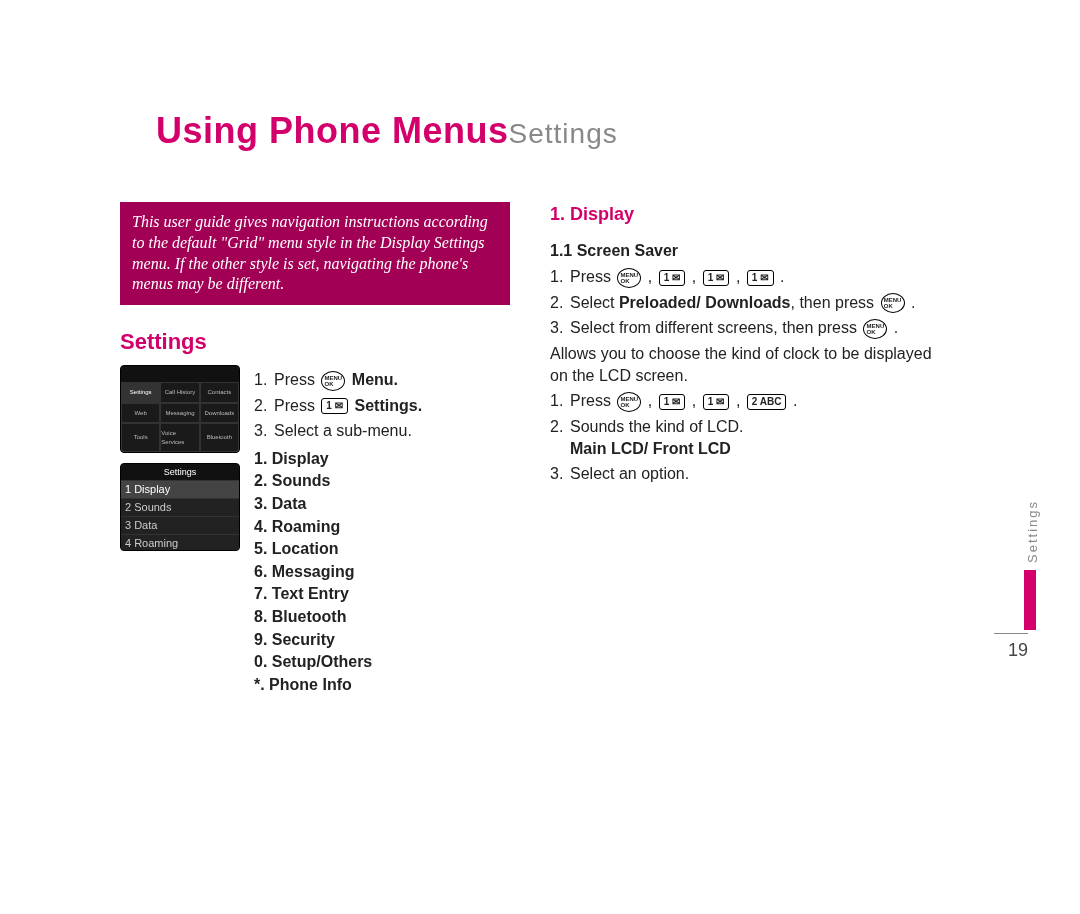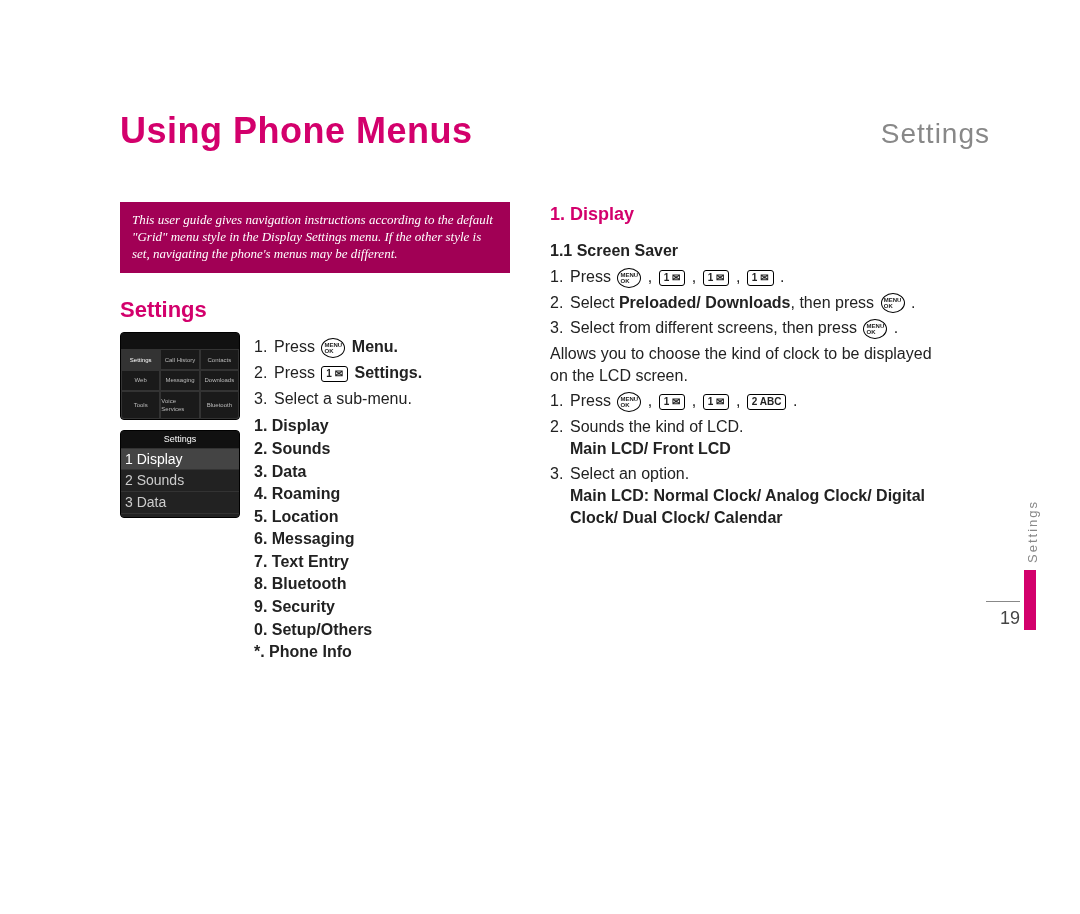--- a/index.html
+++ b/index.html
@@ -12,23 +12,23 @@
     height: 914px;
     position: relative;
   }
   .page {
     padding: 110px 90px 60px 120px;
     box-sizing: border-box;
     position: relative;
   }
   .header-row {
     display: flex;
-    justify-content: space-between;
     align-items: baseline;
     margin-bottom: 50px;
+    margin-left: 36px;
   }
   .h-main {
     font-family: Arial, Helvetica, sans-serif;
     font-weight: 700;
     font-size: 36px;
     color: #d3006c;
     letter-spacing: 0.5px;
   }
   .h-right {
     font-size: 28px;
@@ -43,21 +43,21 @@
   .col {
     flex: 1;
     font-size: 16px;
     line-height: 1.35;
   }
   .note-box {
     background: #a10055;
     color: #fff;
     font-style: italic;
     padding: 10px 12px;
-    font-size: 13px;
+    font-size: 16px;
     line-height: 1.3;
     margin-bottom: 22px;
     font-family: Georgia, serif;
   }
   .sec-title {
     color: #d3006c;
     font-size: 22px;
     font-weight: 700;
     margin: 6px 0 4px 0;
   }
@@ -94,21 +94,21 @@
     color: #ddd;
     font-size: 7px;
   }
   .screen .top { height:16px; background:#111; display:flex; align-items:center; justify-content:center; color:#eee; font-size:8px; }
   .screen .grid {
     display:grid; grid-template-columns:repeat(3,1fr); height:70px;
   }
   .screen .cell { border:1px solid #333; display:flex; align-items:center; justify-content:center; font-size:6px; color:#bbb; }
   .screen .cell.hl { background:#333; color:#fff; }
   .screen2 .title { text-align:center; font-size:9px; background:#111; padding:2px 0; color:#fff;}
-  .screen2 .row { border-top:1px solid #333; padding:1px 4px; color:#ccc; font-size:14px; background:#222;}
+  .screen2 .row { border-top:1px solid #333; padding:1px 4px; color:#ccc; font-size:11px; background:#222;}
   .screen2 .row.hl { background:#444; color:#fff; }
   .side-tab {
     position: absolute;
     right: 42px;
     top: 510px;
     width: 16px;
     height: 120px;
   }
   .side-tab .bar {
     width: 12px;
@@ -123,21 +123,21 @@
     transform: rotate(180deg);
     font-size: 13px;
     color: #888;
     letter-spacing: 2px;
     position: absolute;
     right: -2px;
     top: -10px;
   }
   .page-num {
     position: absolute;
-    right: 60px;
+    right: 52px;
     bottom: 95px;
     font-size: 18px;
     color: #444;
     border-top: 1px solid #888;
     padding-top: 6px;
     width: 34px;
     text-align: right;
   }
   .key {
     display: inline-block;
@@ -286,21 +286,20 @@
           <span class="key">1 ✉</span> ,
           <span class="key">1 ✉</span> ,
           <span class="key">2 ABC</span> .
         </li>
         <li data-num="2">
           <span>Sounds the kind of LCD.</span><br>
           <span class="bold">Main LCD/ Front LCD</span>
         </li>
         <li data-num="3">
           <span>Select an option.</span><br>
-          <span class="bold">Main LCD: Normal Clock/ Analog Clock/ Digital Clock/ Dual Clock/ Calendar</span>
         </li>
       </ol>
     </div>
   </div>
 
   <div class="side-tab">
     <div class="lbl">Settings</div>
     <div class="bar"></div>
   </div>
 

